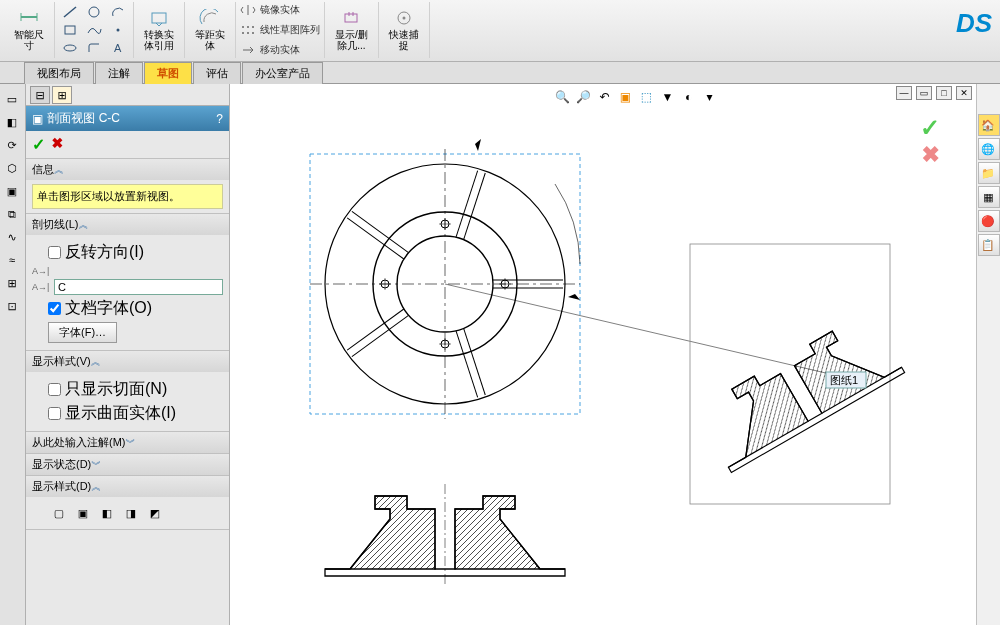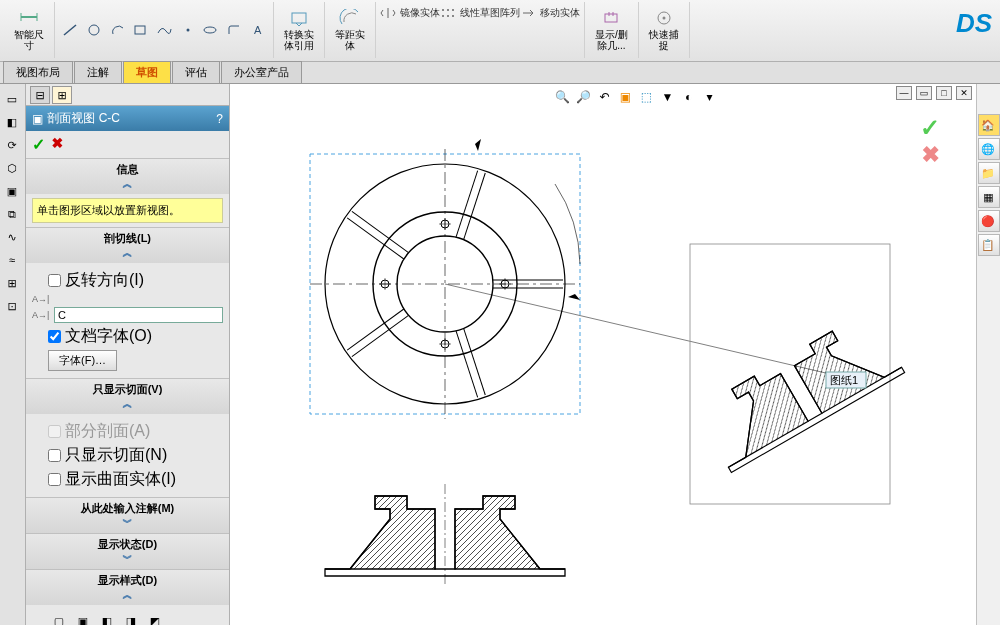--- a/index.html
+++ b/index.html
@@ -1,48 +1,48 @@
 <!DOCTYPE html>
 <html><head>
   <meta charset="utf-8">
   <style>
     * { margin: 0; padding: 0; box-sizing: border-box; font-family: "Microsoft YaHei", SimSun, Arial, sans-serif; }
     body { width: 1000px; height: 625px; background: #e8e8e8; overflow: hidden; font-size: 11px; position: relative; }
     
     .ribbon { height: 62px; background: linear-gradient(#f5f5f5, #e2e2e2); border-bottom: 1px solid #b0b0b0; display: flex; align-items: flex-start; padding: 2px 4px; }
-    .ribbon-group { display: flex; align-items: center; padding: 1px 4px; border-right: 1px solid #d0d0d0; height: 56px; justify-content: center; }
+    .ribbon-group { display: flex; flex-direction: column; align-items: center; padding: 1px 4px; border-right: 1px solid #d0d0d0; height: 56px; justify-content: center; }
     .ribbon-icon-row { display: flex; gap: 2px; }
     .ribbon-btn { width: 22px; height: 18px; display: flex; align-items: center; justify-content: center; cursor: pointer; }
     .ribbon-btn-big { display: flex; flex-direction: column; align-items: center; padding: 2px 6px; cursor: pointer; }
     .ribbon-btn-big span { font-size: 10px; margin-top: 2px; text-align: center; line-height: 11px; }
     .ribbon-label { font-size: 10px; color: #333; }
     .ds-logo { position: absolute; right: 8px; top: 8px; font-size: 26px; color: #0089d0; font-style: italic; font-weight: bold; }
     
-    .tabs { height: 22px; background: #e0e0e0; display: flex; align-items: flex-end; padding-left: 3px; border-bottom: 1px solid #999; }
+    .tabs { height: 22px; background: #e0e0e0; display: flex; align-items: center; padding-left: 24px; border-bottom: 1px solid #999; }
     .tab { padding: 3px 12px; font-size: 11px; border: 1px solid #999; border-bottom: none; margin-right: 1px; background: #d8d8d8; cursor: pointer; }
     .tab.active { background: #fde047; font-weight: bold; color: #d05000; }
     
     .main { display: flex; height: 541px; }
     
     .left-toolbar { width: 26px; background: #e2e2e2; border-right: 1px solid #b0b0b0; display: flex; flex-direction: column; padding-top: 4px; }
     .left-toolbar .tool { width: 24px; height: 22px; display: flex; align-items: center; justify-content: center; cursor: pointer; margin-bottom: 1px; }
     
     .panel-area { width: 204px; background: #e8e8e8; border-right: 1px solid #b0b0b0; display: flex; flex-direction: column; }
     .panel-tabs { height: 22px; display: flex; padding: 2px 4px; gap: 2px; border-bottom: 1px solid #b0b0b0; }
     .panel-tab { width: 20px; height: 18px; border: 1px solid #999; background: #d8d8d8; cursor: pointer; display: flex; align-items: center; justify-content: center; }
     .panel-tab.active { background: #fff5d6; }
     
     .pm-header { background: linear-gradient(#5ba3d0, #3a7ca8); color: #fff; padding: 4px 6px; font-size: 12px; display: flex; align-items: center; justify-content: space-between; }
     .pm-header .title { display: flex; align-items: center; gap: 4px; }
     .pm-confirm { padding: 4px 6px; display: flex; gap: 6px; border-bottom: 1px solid #c0c0c0; }
     .check-icon { color: #0a0; font-size: 16px; font-weight: bold; cursor: pointer; }
     .x-icon { color: #c00; font-size: 14px; font-weight: bold; cursor: pointer; }
     
     .pm-section { border-bottom: 1px solid #c0c0c0; }
-    .pm-section-head { background: linear-gradient(#e8e8e8, #d6d6d6); padding: 3px 6px; font-size: 11px; font-weight: bold; display: flex; justify-content: flex-start; align-items: center; cursor: pointer; flex-direction: column; }
+    .pm-section-head { background: linear-gradient(#e8e8e8, #d6d6d6); padding: 3px 6px; font-size: 11px; font-weight: normal; display: flex; justify-content: flex-start; align-items: center; cursor: pointer; }
     .pm-section-body { padding: 4px 6px; font-size: 11px; }
     .info-box { background: #ffff99; border: 1px solid #cc9; padding: 4px; font-size: 11px; }
     .chevron { color: #5080b0; font-size: 10px; }
     
     .form-row { display: flex; align-items: center; margin: 3px 0; gap: 4px; }
     .form-row input[type="text"] { flex: 1; border: 1px solid #7a9; padding: 1px 3px; font-size: 11px; }
     .form-row label { font-size: 16px; }
     .indent { margin-left: 16px; }
     .btn-small { padding: 2px 10px; font-size: 11px; border: 1px solid #999; background: linear-gradient(#fff,#ddd); cursor: pointer; }
     .arrow-sym { font-size: 9px; color: #666; width: 18px; }
@@ -270,28 +270,24 @@
             <label>文档字体(O)</label>
           </div>
         <div class="form-row indent">
             <button class="btn-small">字体(F)…</button>
           </div>
       </div>
     </div>
 
     <div class="pm-section">
       <div class="pm-section-head">
-          <span>只显示切面(V)</span>
+          <span>显示样式(V)</span>
           <span class="chevron">︽</span>
         </div>
       <div class="pm-section-body">
-        <div class="form-row indent">
-            <input type="checkbox" disabled="" style="">
-            <label class="gray-text">部分剖面(A)</label>
-          </div>
         <div class="form-row indent">
             <input type="checkbox" style="">
             <label>只显示切面(N)</label>
           </div>
         <div class="form-row indent">
             <input type="checkbox" style="">
             <label>显示曲面实体(I)</label>
           </div>
       </div>
     </div>

